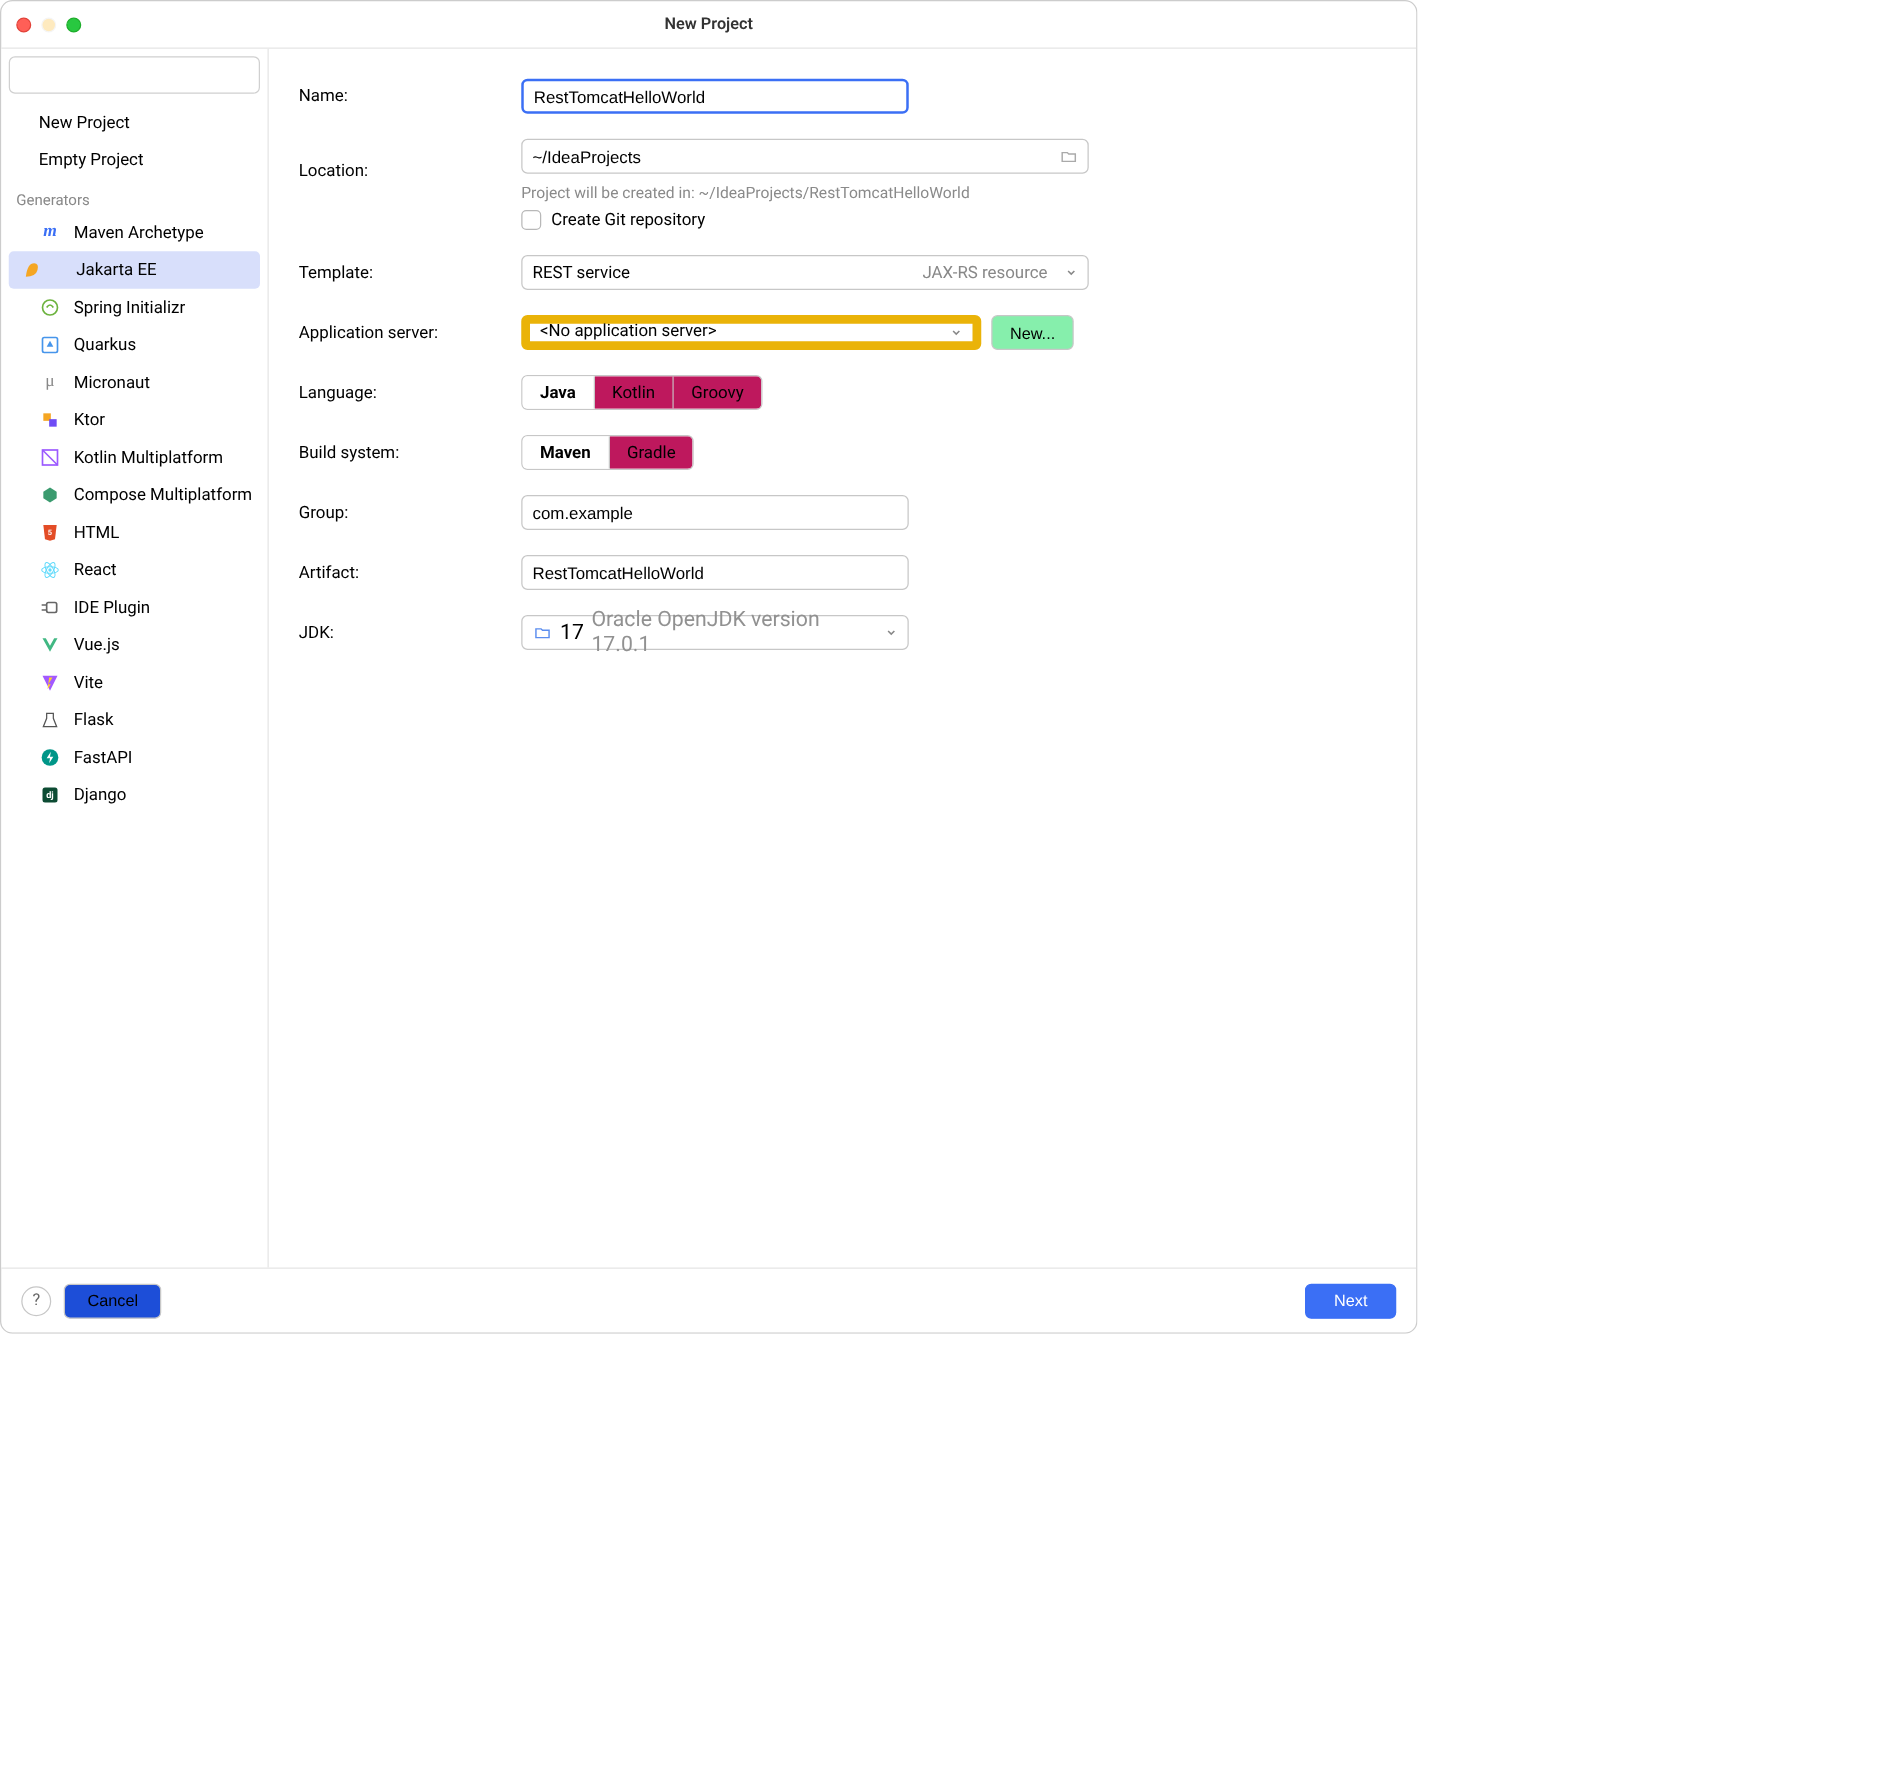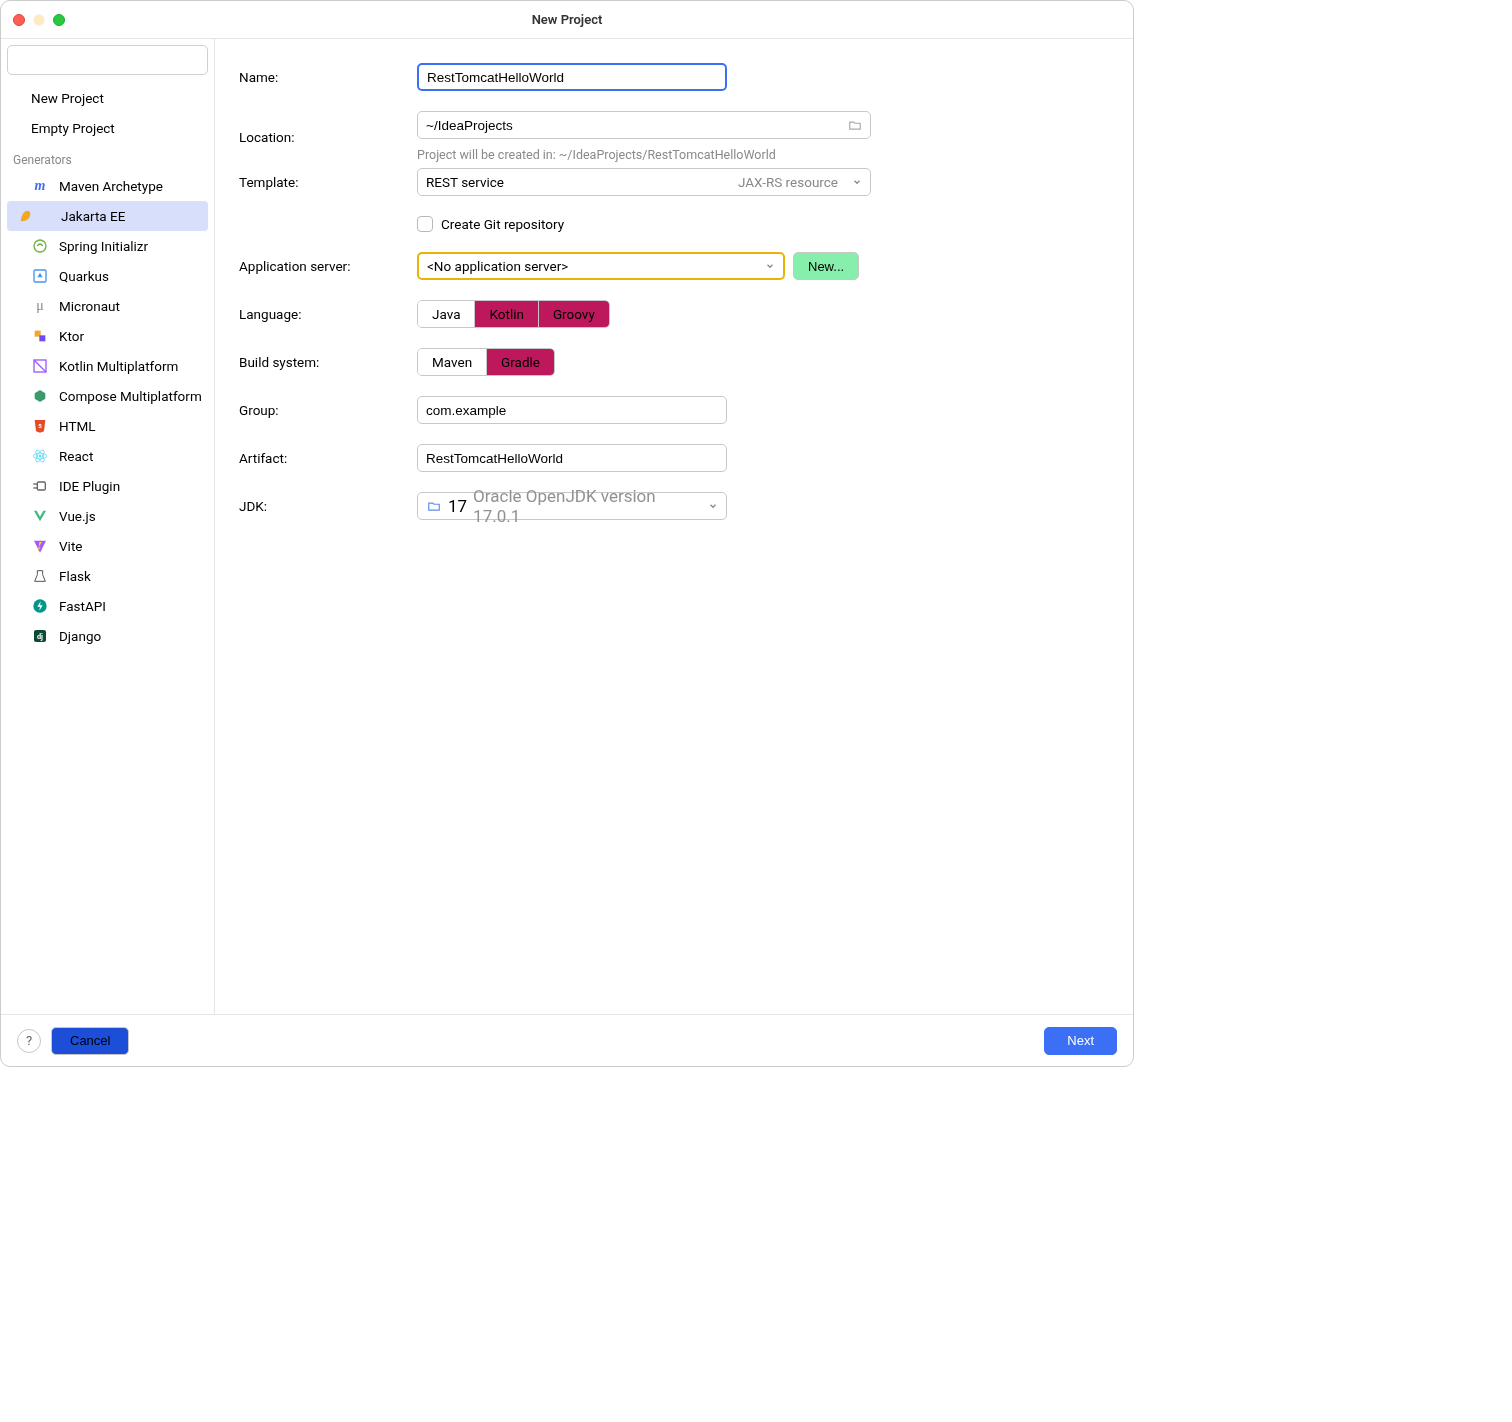--- a/index.html
+++ b/index.html
@@ -195,24 +195,24 @@
     position: absolute;
     right: 8px;
     top: 50%;
     transform: translateY(-50%);
     color: #888;
   }
   .app-server-row { display:flex; gap: 8px; align-items:center; }
   .app-server-select {
     width: 368px;
     height: 28px;
-    border: 2px solid #eab308;
+    border: 7px solid #eab308;
     border-radius: 5px;
     display:flex;
-    align-items:center;
+    align-items:flex-end;
     padding: 0 28px 0 8px;
     font-size: 13.5px;
     position: relative;
     background: #fff;
   }
   .btn-small {
     height: 28px;
     padding: 0 14px;
     border: 1px solid #c7c7c7;
     border-radius: 5px;
@@ -229,21 +229,21 @@
   }
   .segmented .seg {
     padding: 0 14px;
     display: flex;
     align-items: center;
     font-size: 13.5px;
     border-right: 1px solid #c7c7c7;
     background: #be185d;
   }
   .segmented .seg:last-child { border-right: none; }
-  .segmented .seg.active { background: #fff; font-weight: 400; }
+  .segmented .seg.active { background: #fff; font-weight: 700; }
   .jdk-select {
     width: 310px;
     height: 28px;
     border: 1px solid #c7c7c7;
     border-radius: 5px;
     display:flex;
     align-items:center;
     padding: 0 28px 0 8px;
     font-size: 17px;
     position: relative;
@@ -471,38 +471,38 @@
             <span class="folder-icon">
               <svg width="16" height="14" viewBox="0 0 24 24" fill="none" stroke="#aaa" stroke-width="2">
                   <path d="M3 7 L3 19 L21 19 L21 9 L12 9 L10 7 Z"></path>
                 </svg>
             </span>
           </div>
           <div class="hint">Project will be created in: ~/IdeaProjects/RestTomcatHelloWorld</div>
         </div>
       </div>
       <div class="form-row">
+        <div class="form-label"></div>
+        <div class="form-field checkbox-row">
+          <span class="checkbox"></span>
+          <span>Create Git repository</span>
+        </div>
+      </div>
+      <div class="form-row">
         <div class="form-label">Template:</div>
         <div class="form-field">
           <div class="select-wide">
             <span>REST service</span>
             <span class="right-text">JAX-RS resource</span>
             <span class="select-chevron">
               <svg width="10" height="10" viewBox="0 0 24 24" fill="none" stroke="#888" stroke-width="3">
                   <polyline points="6 9 12 15 18 9"></polyline>
                 </svg>
             </span>
           </div>
-        </div>
-      </div>
-      <div class="form-row">
-        <div class="form-label"></div>
-        <div class="form-field checkbox-row">
-          <span class="checkbox"></span>
-          <span>Create Git repository</span>
         </div>
       </div>
       <div class="form-row">
         <div class="form-label">Application server:</div>
         <div class="form-field app-server-row">
           <div class="app-server-select">
             <span>&lt;No application server&gt;</span>
             <span class="select-chevron">
               <svg width="10" height="10" viewBox="0 0 24 24" fill="none" stroke="#888" stroke-width="3">
                   <polyline points="6 9 12 15 18 9"></polyline>

